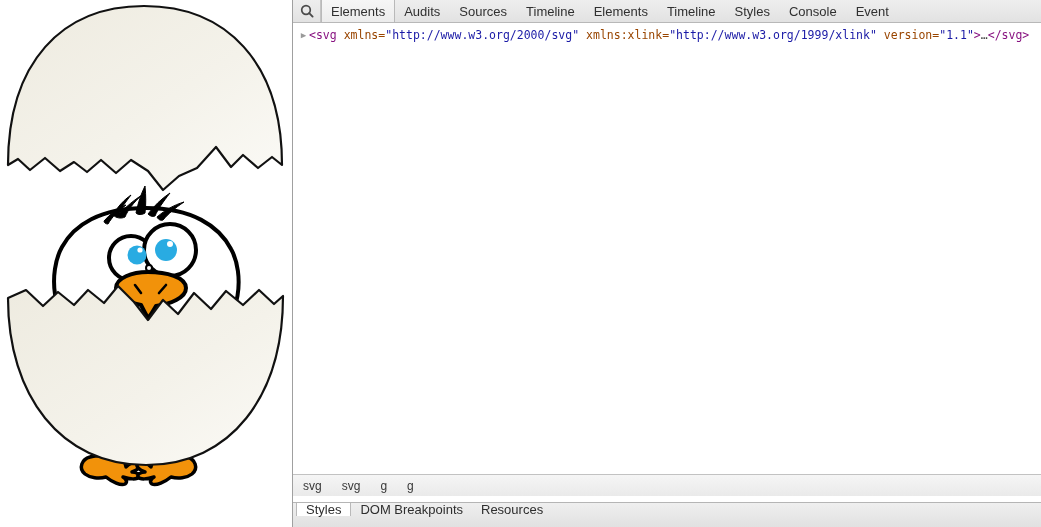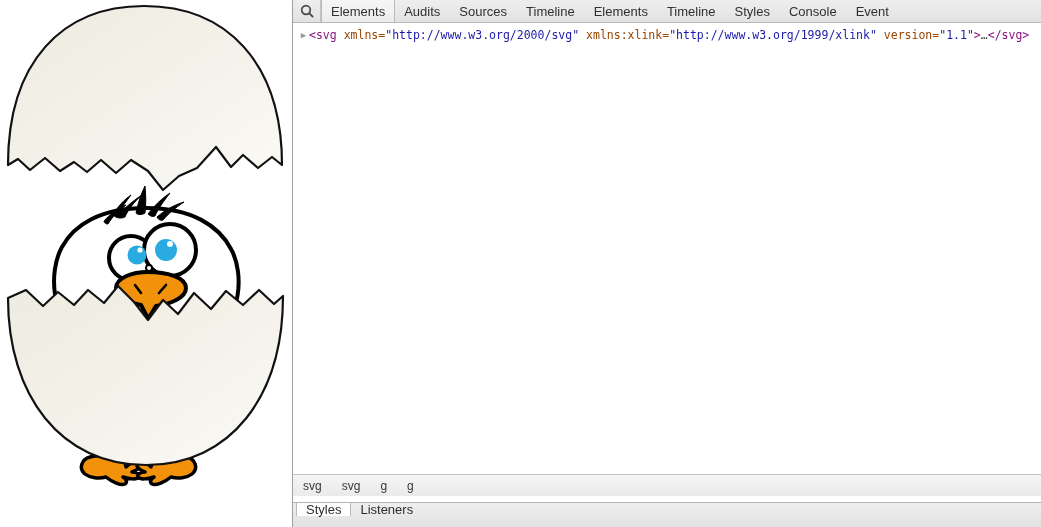--- a/index.html
+++ b/index.html
@@ -325,18 +325,21 @@
       <div class="crumb selected">
           <span>path</span>
         </div>
     </div>
 
     <div class="bottom-tabs">
       <div class="btab active">
           <span>Styles</span>
         </div>
       <div class="btab">
-          <span>Listeners</span>
+          <span>DOM Breakpoints</span>
+        </div>
+      <div class="btab">
+          <span>Resources</span>
         </div>
     </div>
 
   </div>
 </div>
 
 </body></html>

